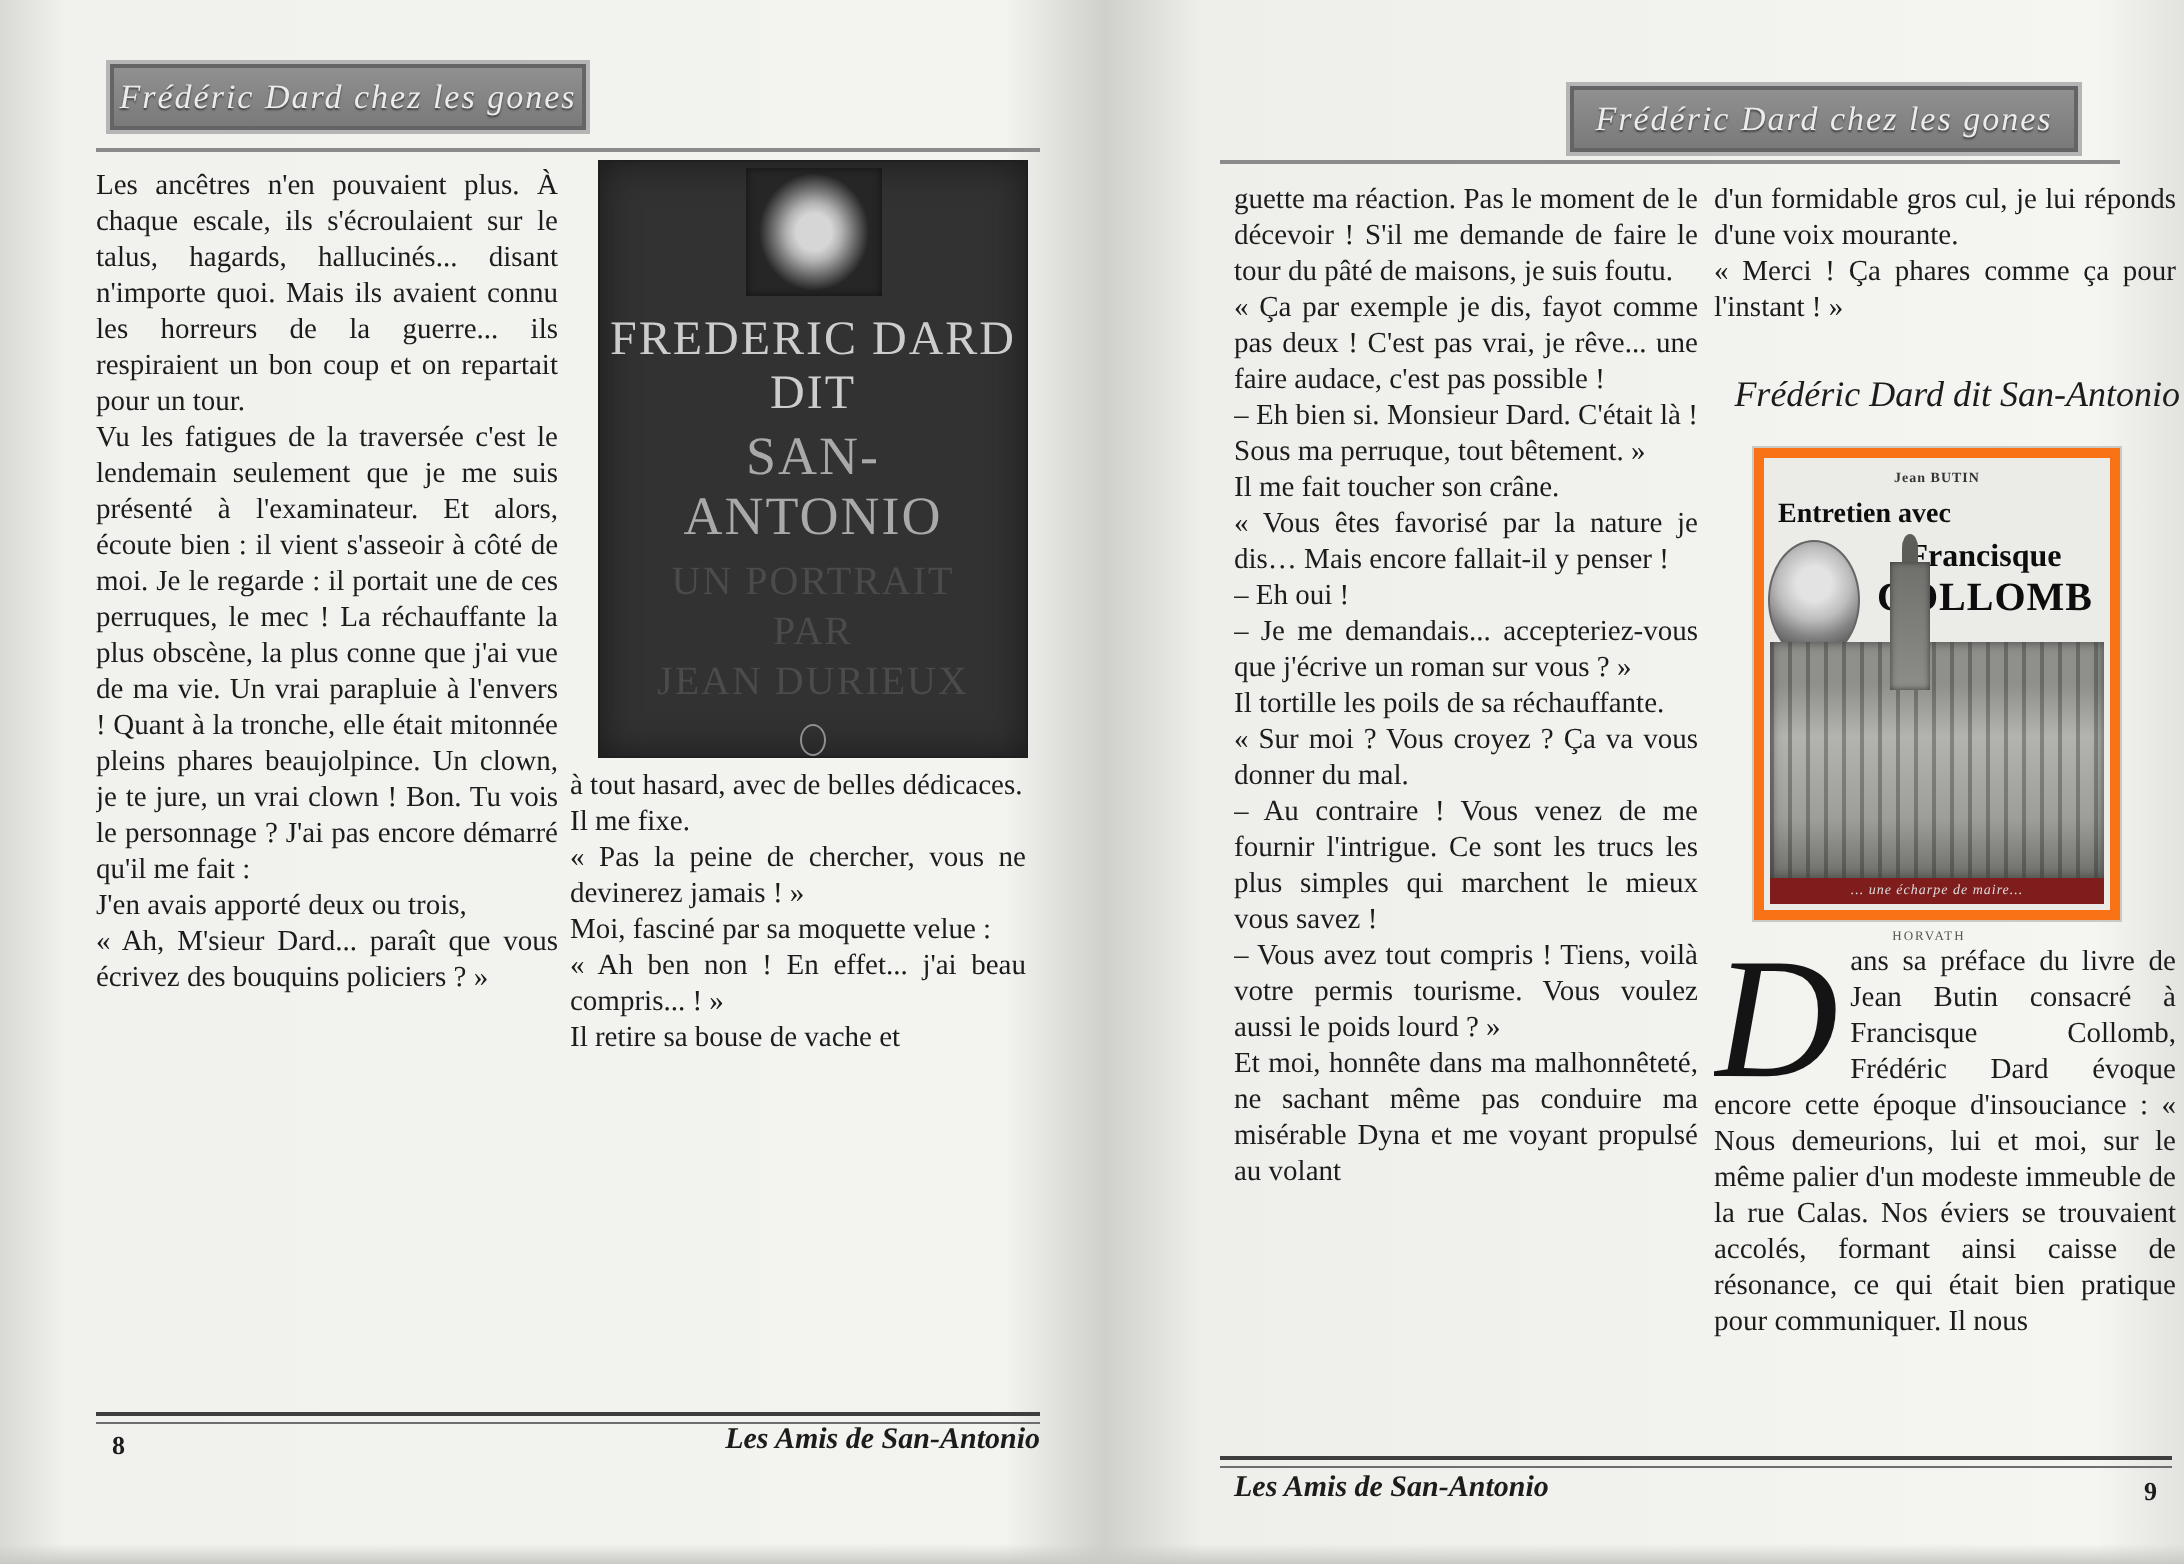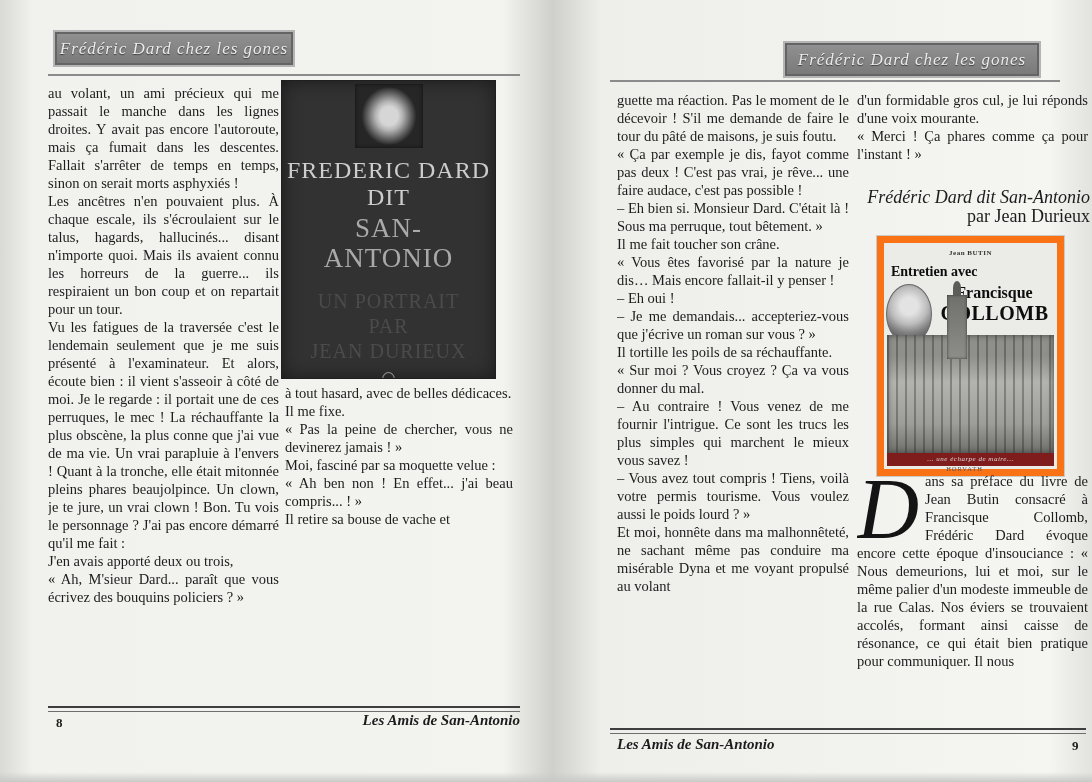--- a/index.html
+++ b/index.html
@@ -18,34 +18,34 @@
     text-shadow:0 1px 1px #3c3c3c;
   }
   .rule{position:absolute;height:0;border-top:2px solid #8b8b8b;}
   .drule{position:absolute;height:3px;border-top:2px solid #3e3e3e;border-bottom:1px solid #6e6e6e;}
   .col{position:absolute;text-align:justify;font-size:14.5px;line-height:18px;overflow:hidden;}
   .col p{margin:0;}
   .pagenum{position:absolute;font-weight:bold;font-size:13px;}
   .journal{position:absolute;font-weight:bold;font-style:italic;font-size:15px;}
 
   
-  .cover1{position:absolute;left:282px;top:81px;width:213px;height:297px;
+  .cover1{position:absolute;left:300px;top:81px;width:213px;height:297px;
     background:#323232;box-shadow:0 0 0 1px #1f1f1f, inset 0 0 18px #1a1a1a;
     display:flex;flex-direction:column;align-items:center;text-align:center;overflow:hidden;}
   .cover1 .photo{width:68px;height:64px;margin-top:3px;flex:none;
     background:radial-gradient(ellipse 46% 52% at 50% 50%,#d6d6d6 0 28%,#b2b2b2 44%,#6b6b6b 66%,#262626 88%);
     box-shadow:inset 0 0 4px #111;}
   .cover1 .t-main{color:#cdcdcd;font-size:24px;line-height:27px;letter-spacing:1px;}
   .cover1 .t-san{color:#a9a9a9;font-size:27px;line-height:30px;letter-spacing:1px;}
   .cover1 .t-faint{color:#4b4b4b;font-size:20px;line-height:25px;letter-spacing:1px;}
   .cover1 .logo{margin-top:8px;width:11px;height:14px;border:1px solid #8f8f8f;border-radius:50%;flex:none;}
 
   
-  .cover2{position:absolute;left:877px;top:236px;width:173px;height:226px;
-    background:#ebebe7;border:7px solid #f97316;box-shadow:0 0 0 1px #c9c9c5;overflow:hidden;}
+  .cover2{position:absolute;left:877px;top:224px;width:173px;height:226px;
+    background:#ebebe7;border:5px solid #f97316;box-shadow:0 0 0 1px #c9c9c5;overflow:hidden;}
   .cover2 .c-author{margin-top:6px;text-align:center;font-size:7px;font-weight:bold;letter-spacing:.5px;color:#333;}
   .cover2 .c-top{margin:7px 0 0 7px;font-size:14px;font-weight:bold;color:#0d0d0d;}
   .cover2 .c-row{display:flex;margin-top:2px;}
   .cover2 .oval{flex:none;width:44px;height:58px;margin:2px 0 0 2px;border-radius:50%;
     border:1px solid #666;
     background:radial-gradient(circle at 50% 36%,#e3e3e3 0 20%,#bdbdbd 42%,#828282 62%,#505050 85%);}
   .cover2 .names{flex:1;text-align:center;padding-top:2px;}
   .cover2 .n1{font-size:16px;font-weight:bold;color:#0d0d0d;line-height:18px;}
   .cover2 .n2{font-size:20px;font-weight:bold;letter-spacing:.5px;color:#0d0d0d;line-height:22px;}
   .cover2 .building{position:absolute;left:3px;right:3px;bottom:16px;height:118px;
@@ -72,34 +72,33 @@
 </style>
 </head>
 <body>
 
 <div class="banner" style="left:55px;top:32px;width:234px;">
   <span>Frédéric Dard chez les gones</span>
 </div>
 <div class="rule" style="left:48px;top:74px;width:472px;"></div>
 
 <div class="col" style="left:48px;top:84px;width:231px;height:622px;">
-  <p>au volant, un ami précieux qui me passait le manche dans les lignes droites. Y avait pas encore l'autoroute, mais ça fumait dans les descentes. Fallait s'arrêter de temps en temps, sinon on serait morts asphyxiés !</p>
   <p>Les ancêtres n'en pouvaient plus. À chaque escale, ils s'écroulaient sur le talus, hagards, hallucinés... disant n'importe quoi. Mais ils avaient connu les horreurs de la guerre... ils respiraient un bon coup et on repartait pour un tour.</p>
   <p>Vu les fatigues de la traversée c'est le lendemain seulement que je me suis présenté à l'examinateur. Et alors, écoute bien : il vient s'asseoir à côté de moi. Je le regarde : il portait une de ces perruques, le mec ! La réchauffante la plus obscène, la plus conne que j'ai vue de ma vie. Un vrai parapluie à l'envers ! Quant à la tronche, elle était mitonnée pleins phares beaujolpince. Un clown, je te jure, un vrai clown ! Bon. Tu vois le personnage ? J'ai pas encore démarré qu'il me fait :</p>
   <p>J'en avais apporté deux ou trois,</p>
   <p>« Ah, M'sieur Dard... paraît que vous écrivez des bouquins policiers ? »</p>
 </div>
 
 <div class="cover1">
   <div class="photo"></div>
   <div class="t-main" style="margin-top:9px;">FREDERIC DARD</div>
   <div class="t-main">DIT</div>
   <div class="t-san" style="margin-top:2px;">SAN-</div>
   <div class="t-san">ANTONIO</div>
-  <div class="t-faint" style="margin-top:16px;">UN PORTRAIT</div>
+  <div class="t-faint" style="margin-top:6px;">UN PORTRAIT</div>
   <div class="t-faint">PAR</div>
   <div class="t-faint">JEAN DURIEUX</div>
   <div class="logo"></div>
 
 </div>
 
 <div class="col" style="left:285px;top:384px;width:228px;height:322px;">
   <p>à tout hasard, avec de belles dédicaces.</p>
   <p>Il me fixe.</p>
   <p>« Pas la peine de chercher, vous ne devinerez jamais ! »</p>
@@ -132,21 +131,20 @@
   <p>Et moi, honnête dans ma malhonnêteté, ne sachant même pas conduire ma misérable Dyna et me voyant propulsé au volant</p>
 </div>
 
 <div class="col" style="left:857px;top:91px;width:231px;height:96px;">
   <p>d'un formidable gros cul, je lui réponds d'une voix mourante.</p>
   <p>« Merci ! Ça phares comme ça pour l'instant ! »</p>
 </div>
 
 <div class="attr">
   <div class="a1">Frédéric Dard dit San-Antonio</div>
-  <div>par Jean Durieux</div>
 </div>
 
 <div class="cover2">
   <div class="c-author">Jean BUTIN</div>
   <div class="c-top">Entretien avec</div>
   <div class="c-row">
     <div class="oval"></div>
     <div class="names">
       <div class="n1">Francisque</div>
       <div class="n2">COLLOMB</div>

